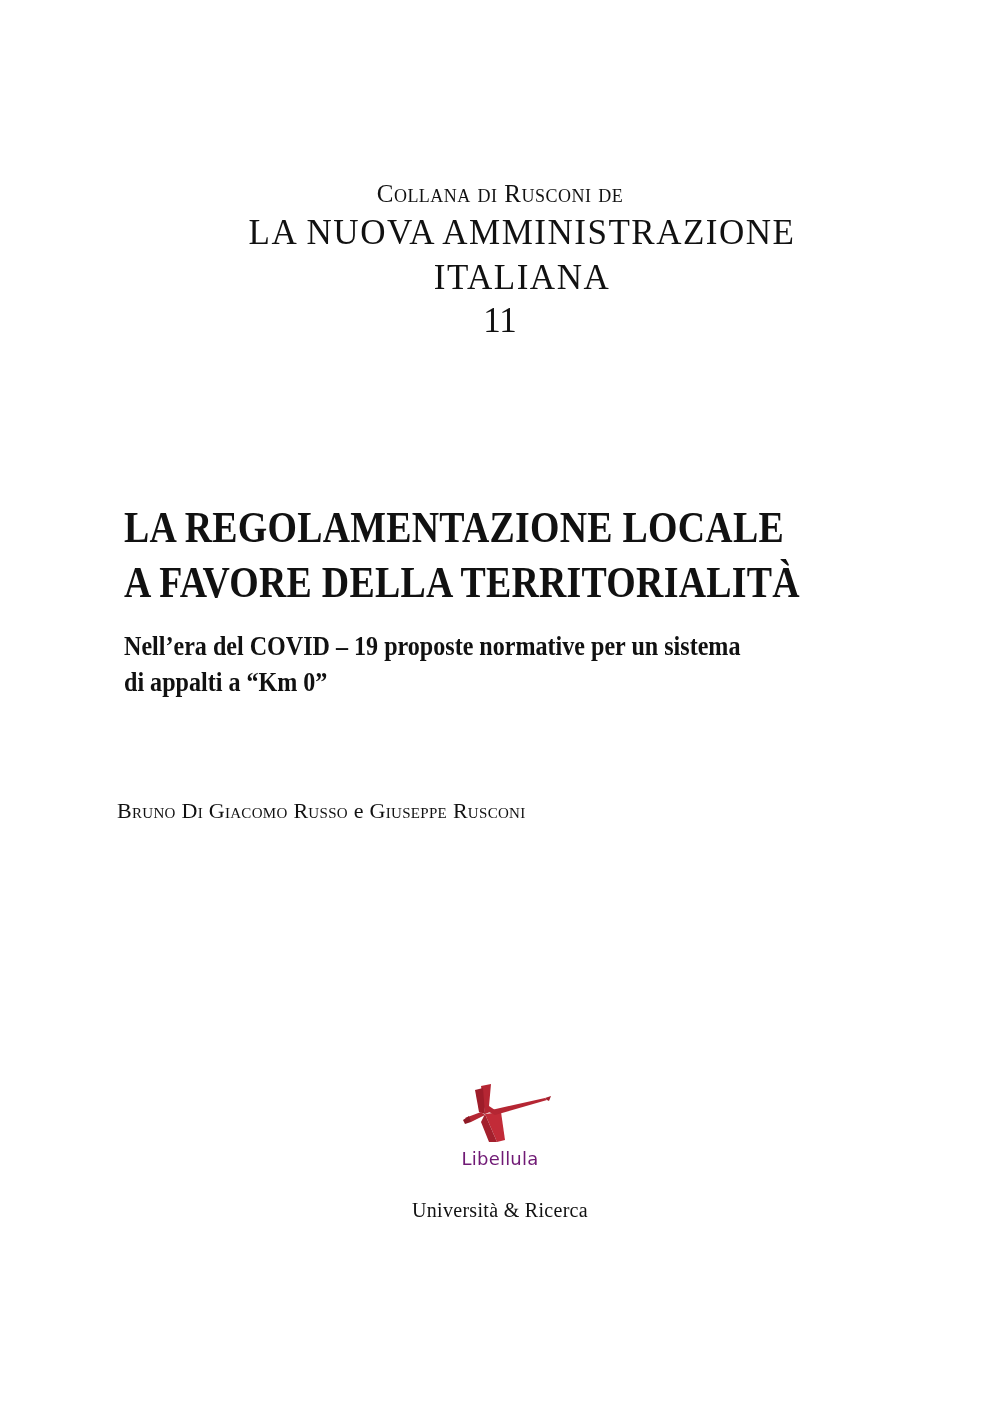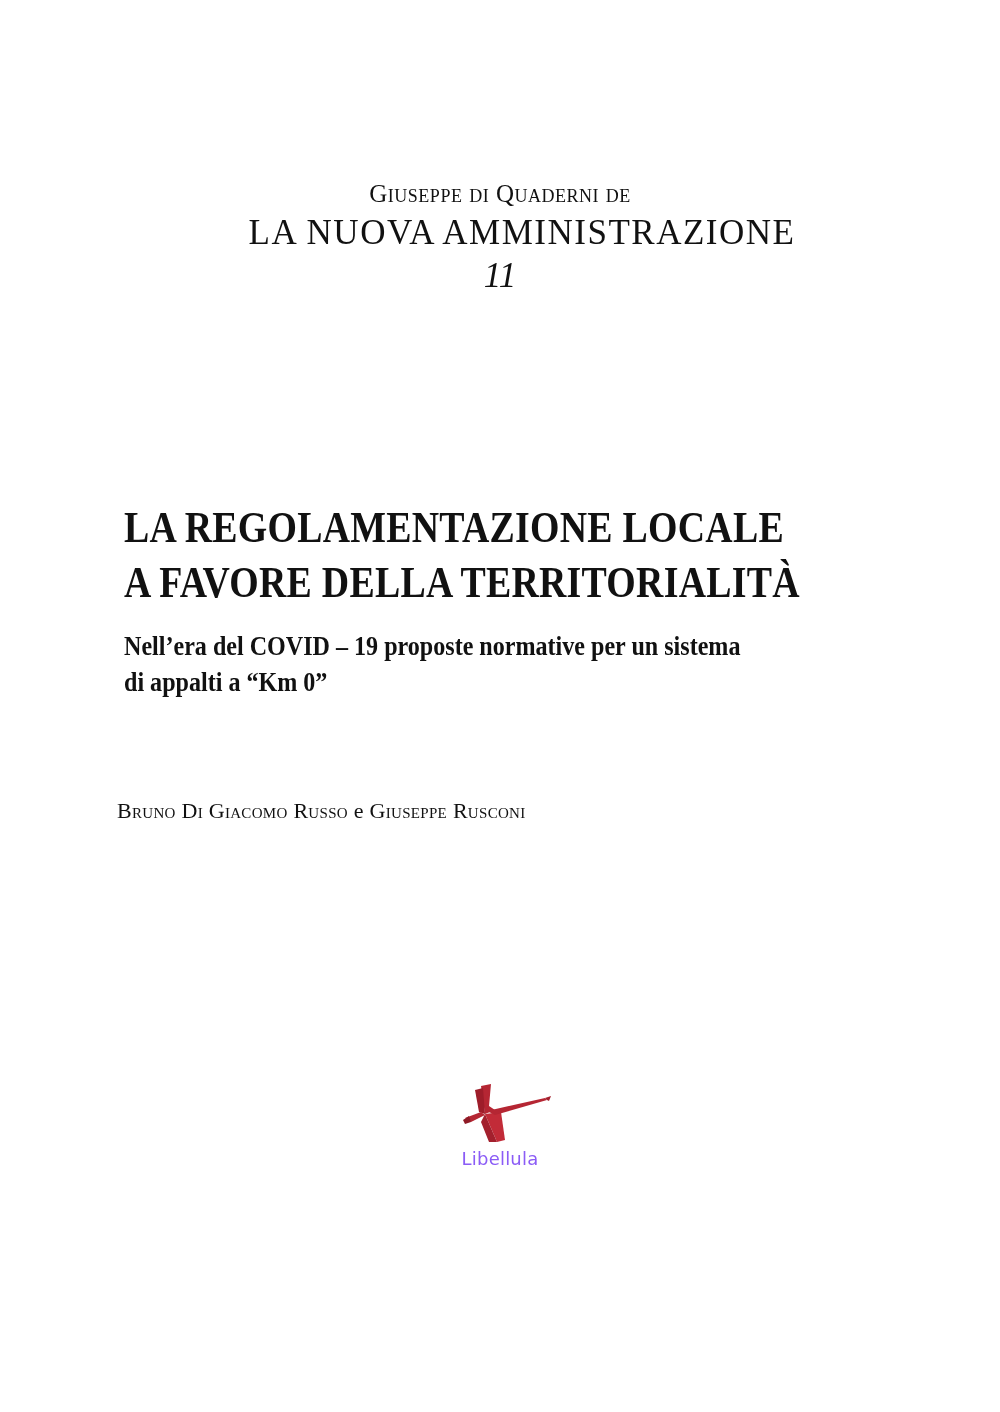--- a/index.html
+++ b/index.html
@@ -32,21 +32,20 @@
     }
     .series-name {
       font-size: 35px;
       letter-spacing: 1.5px;
       line-height: 45px;
       padding-left: 44px;
     }
     .series-number {
       font-size: 35px;
       line-height: 42px;
-      font-style: italic;
     }
     .title-block {
       position: absolute;
       left: 124px;
       top: 500px;
       width: 800px;
       font-family: "Liberation Serif", "DejaVu Serif", serif;
     }
     .main-title {
       font-size: 44px;
@@ -88,39 +87,40 @@
       text-align: center;
     }
     .logo {
       display: block;
       margin: 0 auto;
       width: 110px;
       height: 64px;
     }
     .logo-text {
       font-family: "DejaVu Sans", "Liberation Sans", sans-serif;
-      color: #8b5cf6;
+      color: #701a75;
       font-size: 18px;
       line-height: 22px;
       margin-top: 0px;
       letter-spacing: 0.2px;
     }
     .imprint {
       margin-top: 29px;
       font-family: "Liberation Serif", "DejaVu Serif", serif;
       font-size: 20px;
       letter-spacing: 0.3px;
     }
   </style>
 </head>
 <body>
 
 <div class="series-block">
-  <div class="series-label">Giuseppe di Quaderni de</div>
+  <div class="series-label">Collana di Rusconi de</div>
   <div class="series-name">LA NUOVA AMMINISTRAZIONE</div>
+  <div class="series-name">ITALIANA</div>
   <div class="series-number">11</div>
 </div>
 
 <div class="title-block">
   <div class="main-title">LA REGOLAMENTAZIONE LOCALE</div>
   <div class="main-title">A FAVORE DELLA TERRITORIALITÀ</div>
   <div class="subtitle">
     <div>Nell’era del COVID – 19 proposte normative per un sistema</div>
     <div>di appalti a “Km 0”</div>
   </div>
@@ -141,13 +141,14 @@
     <path d="M40 30 L56 28 L60 56 L52 58 Z" fill="#c22b38"></path>
     <path d="M40 30 L52 58 L44 58 L36 38 Z" fill="#a3202d"></path>
 
     <path d="M42 27 L100 14 L102 16 L50 31 Z" fill="#b52633"></path>
     <path d="M100 14 L106 12 L104 17 L102 16 Z" fill="#a3202d"></path>
 
     <path d="M20 34 L36 28 L40 31 L26 38 Z" fill="#b52633"></path>
     <path d="M18 36 L24 32 L26 38 L20 40 Z" fill="#8f1a26"></path>
   </svg>
   <div class="logo-text">Libellula</div>
+  <div class="imprint">Università &amp; Ricerca</div>
 </div>
 
 </body></html>

